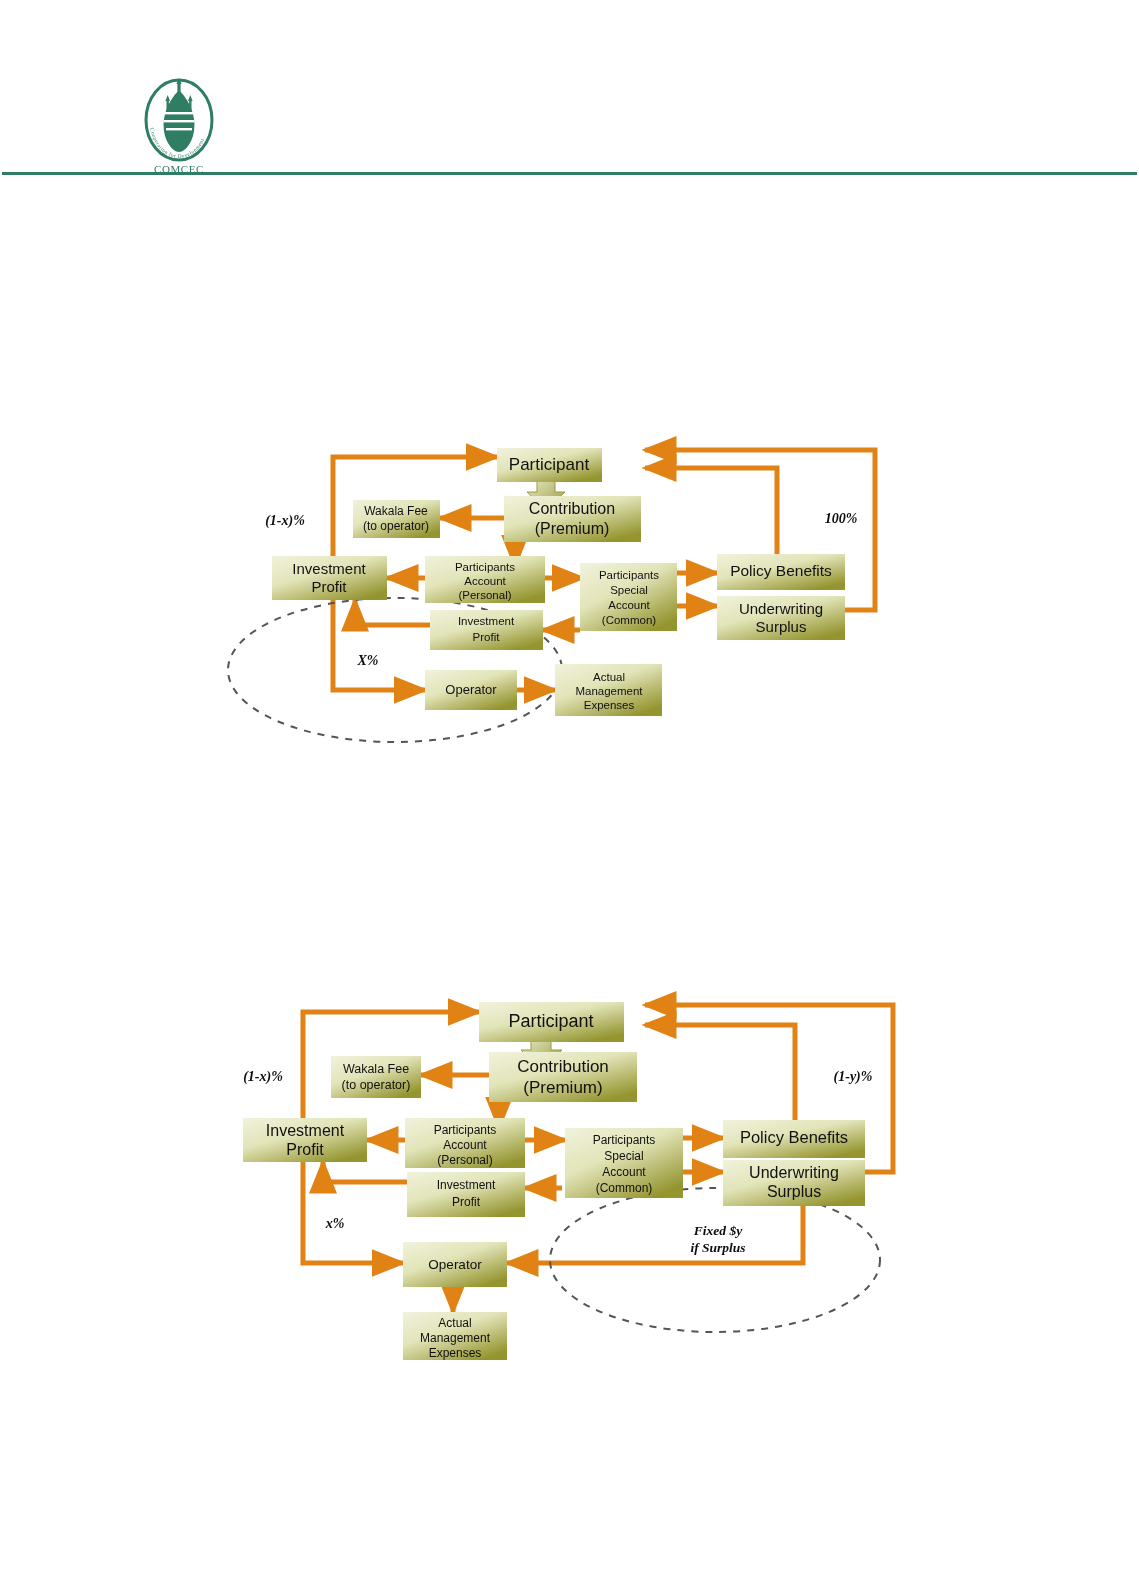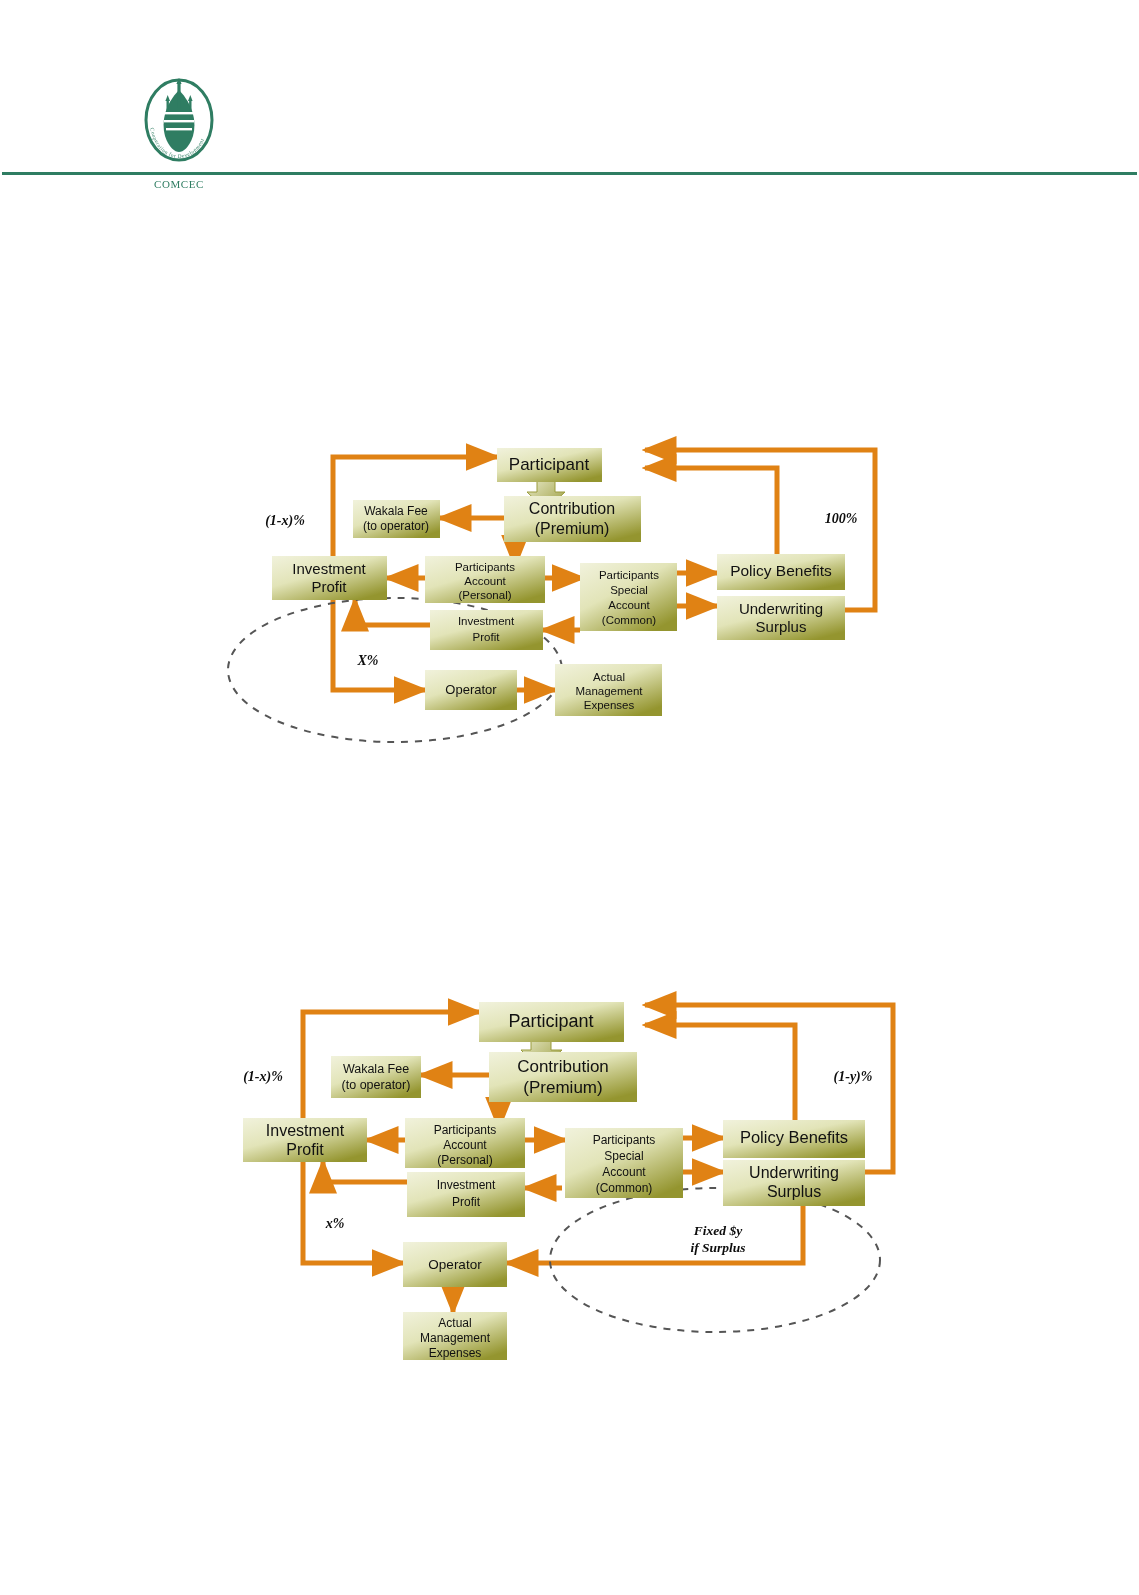--- a/index.html
+++ b/index.html
@@ -29,21 +29,21 @@
     width: 96px;
     text-align: center;
   }
   .logo-mark { display:block; }
   .logo-text {
     display: block;
     font-family: "Liberation Serif", serif;
     font-size: 11px;
     letter-spacing: 0.6px;
     color: #2f7d62;
-    margin-top: 16px;
+    margin-top: 1px;
   }
   .header-rule {
     position: absolute;
     left: 2px;
     top: 172px;
     width: 1135px;
     height: 3px;
     background: #2f7d62;
   }
 

